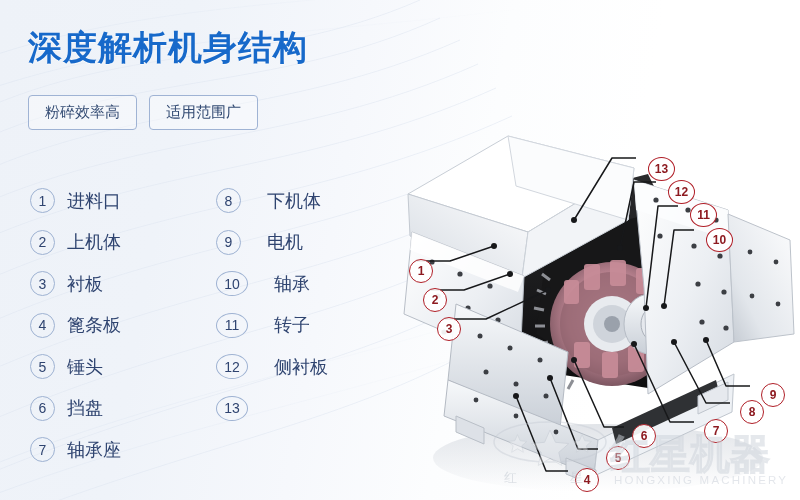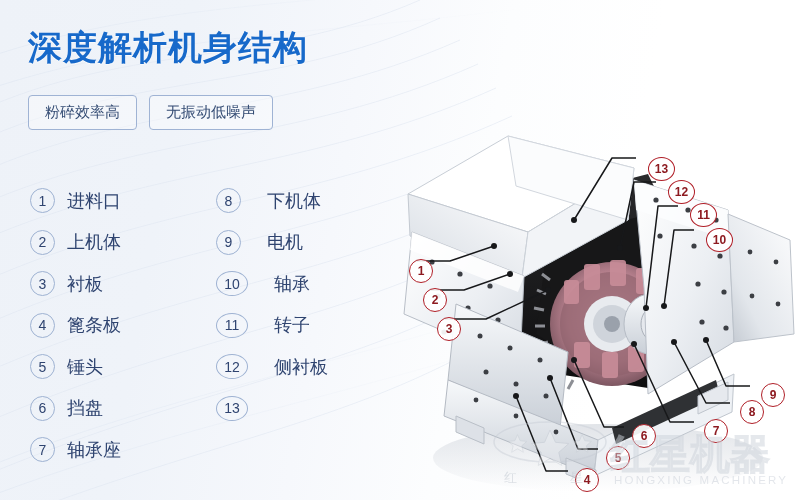--- a/index.html
+++ b/index.html
@@ -127,21 +127,21 @@
       <path d="M-20,92 C190,20 400,38 660,-14"></path>
       <path d="M-20,470 C200,380 400,358 680,250"></path>
       <path d="M-20,500 C210,412 410,388 700,278"></path>
     </g>
   </svg>
 
   <div id="title">深度解析机身结构</div>
 
   <div id="tags">
     <div class="tag">粉碎效率高</div>
-    <div class="tag">无振动低噪声</div>
+    <div class="tag">适用范围广</div>
   </div>
 
   <div id="legend">
 
     <div class="col left">
       <div class="item">
         <div class="num">1</div>
         <div class="label">进料口</div>
       </div>
       <div class="item">

